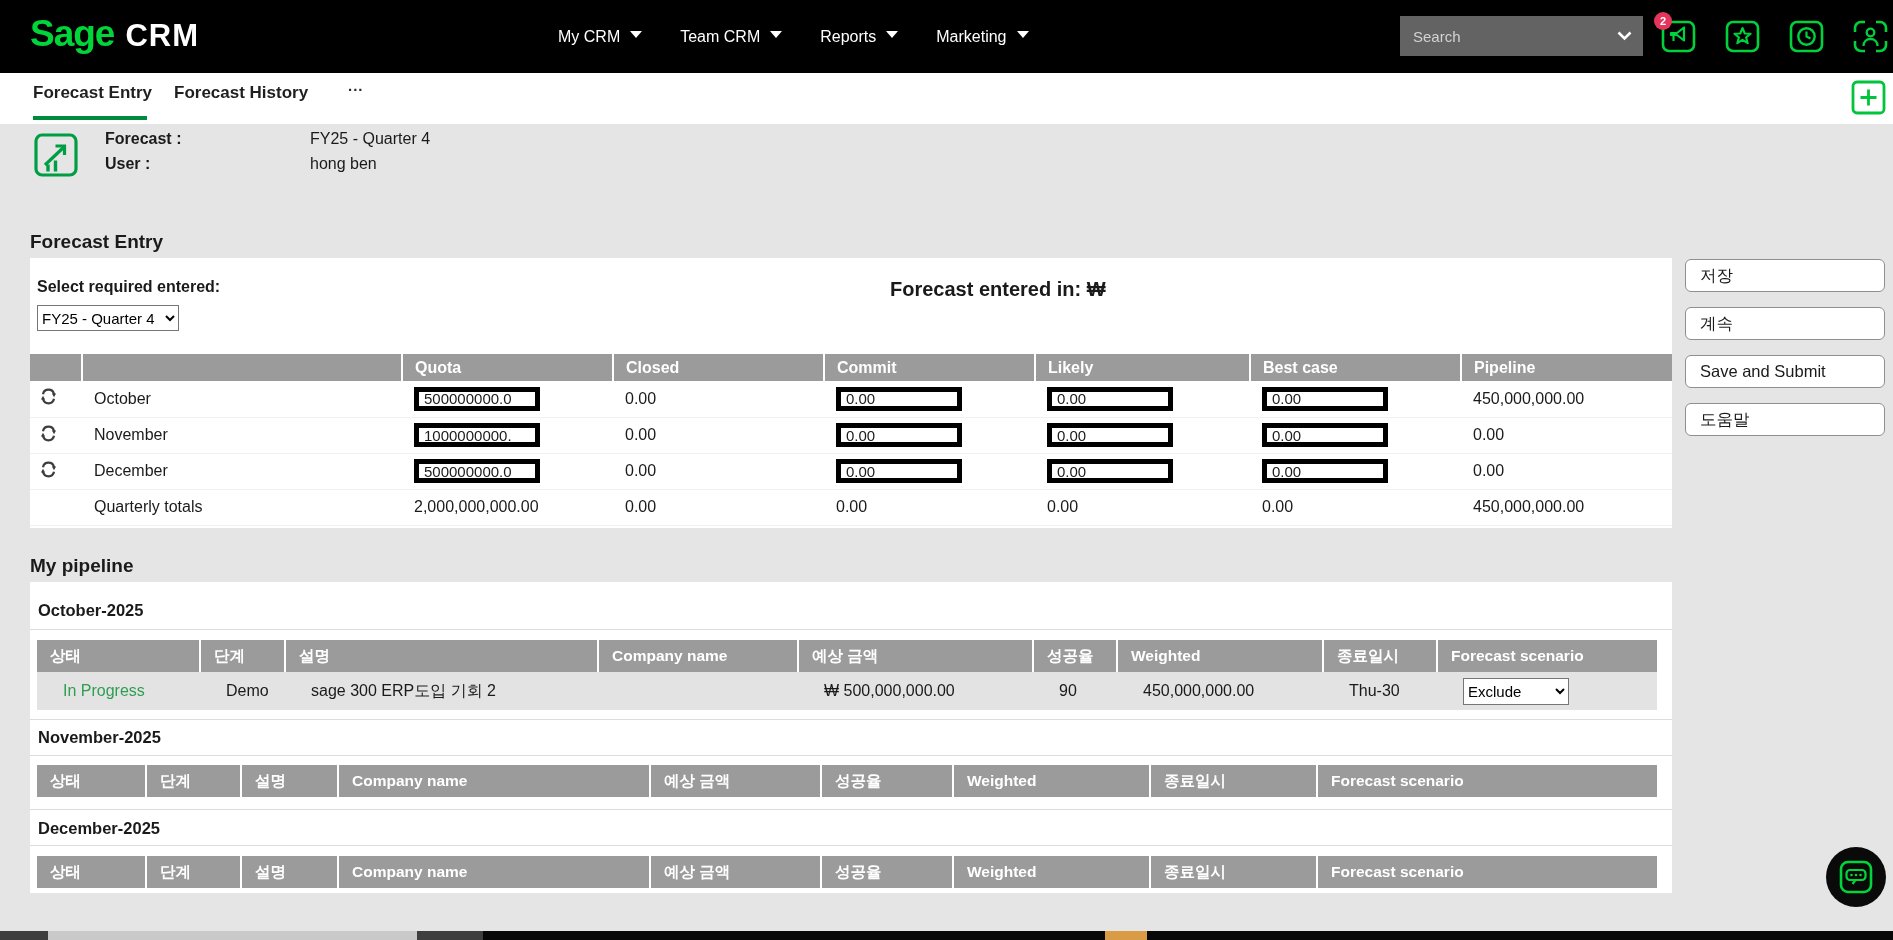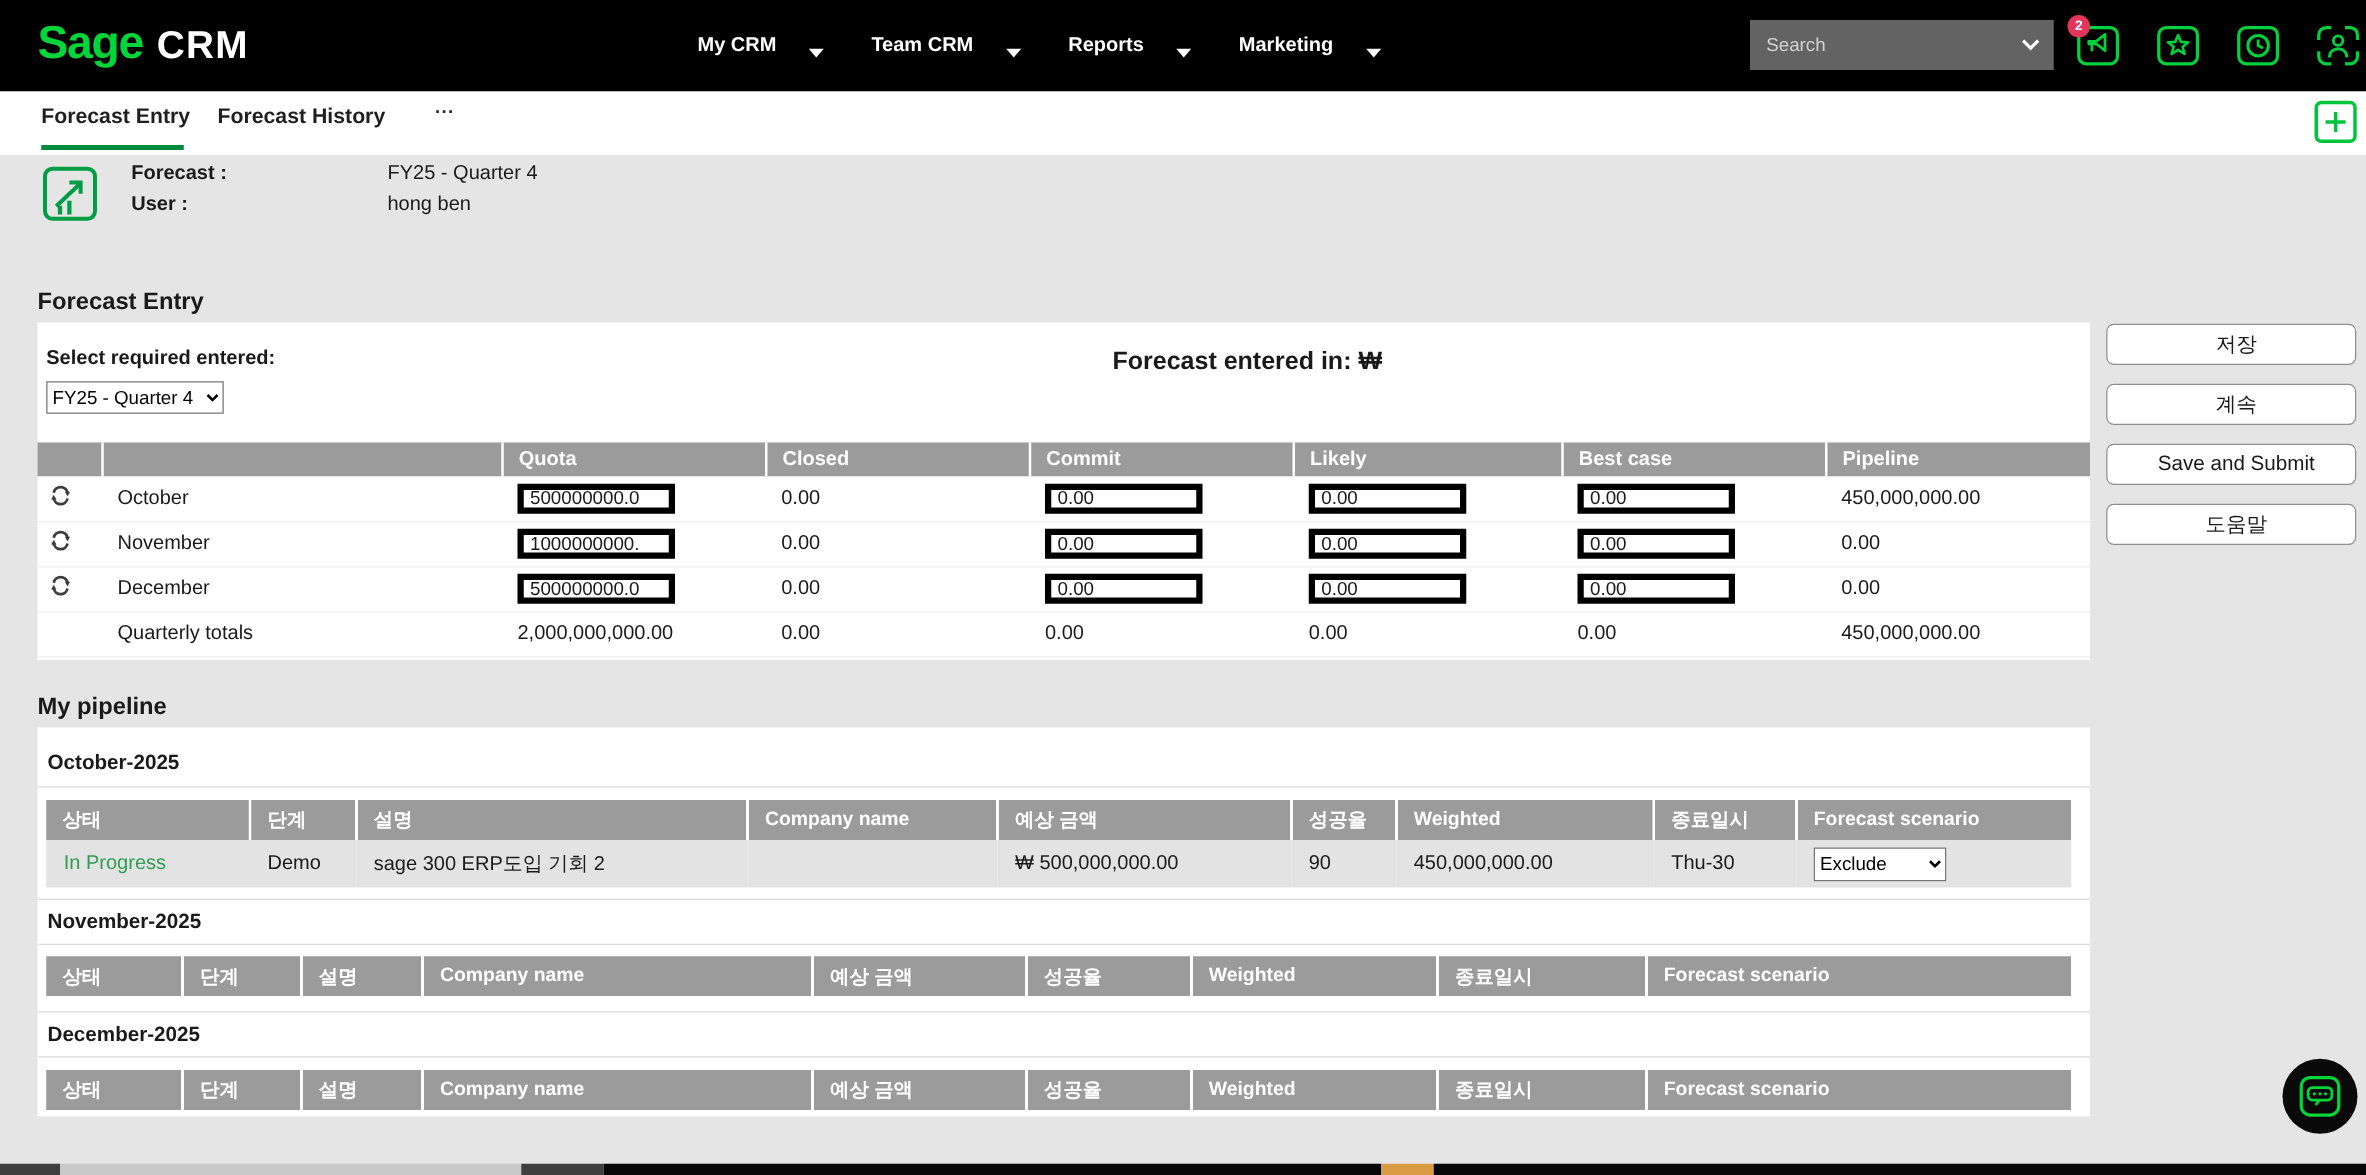--- a/index.html
+++ b/index.html
@@ -8,21 +8,21 @@
     width:1893px; height:940px; position:relative; overflow:hidden;
     background:#e5e5e5; color:#1a1a1a;
     font-family:"Liberation Sans","DejaVu Sans",sans-serif;
   }
   
   .navbar { position:absolute; left:0; top:0; width:1893px; height:73px; background:#000; z-index:5; }
   .logo { position:absolute; left:30px; top:13px; display:flex; align-items:baseline; gap:11px; }
   .logo-sage { color:#00D639; font-size:37px; font-weight:bold; letter-spacing:-1px; }
   .logo-crm  { color:#fff; font-size:31px; font-weight:bold; letter-spacing:1px; }
   .nav-items { position:absolute; left:558px; top:0; height:73px; display:flex; gap:38px; align-items:center; }
-  .nav-item { color:#fff; font-size:16px; font-weight:bold; display:flex; gap:26px; align-items:flex-end; cursor:pointer; }
+  .nav-item { color:#fff; font-size:16px; font-weight:normal; display:flex; gap:10px; align-items:flex-start; cursor:pointer; }
   .caret-down { width:0; height:0; border-left:6px solid transparent; border-right:6px solid transparent; border-top:7px solid #fff; margin-top:3px; }
   .searchbox { position:absolute; left:1400px; top:16px; width:243px; height:40px; background:#636363; display:flex; align-items:center; }
   .searchbox input { flex:1; min-width:0; background:transparent; border:none; outline:none; color:#e8e8e8; font-size:15px; padding-left:13px; font-family:inherit; }
   .searchbox input::placeholder { color:#d2d2d2; opacity:1; }
   .search-chevron { margin-right:11px; display:flex; }
   .top-icons { position:absolute; left:1660px; top:17px; display:flex; gap:26px; }
   .ticon { position:relative; width:38px; height:38px; cursor:pointer; }
   .badge { position:absolute; left:-6px; top:-5px; width:18px; height:18px; border-radius:50%;
            background:#E4365C; color:#fff; font-size:11px; font-weight:bold;
            display:flex; align-items:center; justify-content:center; z-index:2; }
@@ -53,29 +53,29 @@
                padding:0 0 0 12px; height:27px; }
   .ftable th + th { border-left:2px solid #fff; }
   .ftable td { height:36px; padding:0 0 0 12px; font-size:16px; vertical-align:middle; white-space:nowrap; }
   .ftable tbody tr { border-bottom:1px solid #f0f0f0; }
   .num-input { width:126px; height:24px; border:5px solid #000000; font-size:15px; padding:1px 5px;
                font-family:inherit; color:#1a1a1a; background:#fff; }
   .icon-cell { padding-left:9px !important; }
   
   .side-actions { position:absolute; left:1685px; top:259px; display:flex; flex-direction:column; gap:15px; }
   .side-btn { width:200px; height:33px; background:#fff; border:1px solid #8f8f8f; border-radius:6px;
-              text-align:center; padding-left:14px; font-size:16.5px; font-family:inherit; color:#1a1a1a; cursor:pointer; }
+              text-align:left; padding-left:14px; font-size:16.5px; font-family:inherit; color:#1a1a1a; cursor:pointer; }
   
   .month-h { position:absolute; left:8px; font-size:16.5px; font-weight:bold; }
   .sep { position:absolute; left:0; width:1642px; height:1px; background:#dcdcdc; }
   .ptable { position:absolute; left:7px; width:1620px; border-collapse:collapse; table-layout:fixed; }
   .ptable th { background:#9B9B9B; color:#fff; font-size:15.5px; font-weight:bold; text-align:left;
                padding:0 0 0 13px; height:32px; white-space:nowrap; overflow:hidden; }
   .ptable th + th { border-left:2px solid #fff; }
-  .ptable td { height:38px; background:#E3E3E3; font-size:16px; padding:0 0 0 14px; vertical-align:middle; white-space:nowrap; }
+  .ptable td { height:38px; background:#E3E3E3; font-size:16px; padding:0 0 0 26px; vertical-align:middle; white-space:nowrap; }
   .status-green { color:#2E9E50; }
   .scenario-select { width:106px; height:27px; font-size:15px; font-family:inherit; border:1px solid #767676; background:#fff; }
   
   .bottom-strip { position:absolute; left:0; top:931px; width:1893px; height:9px; display:flex; }
   .bs1 { width:48px;  background:#3f3f3f; }
   .bs2 { width:369px; background:#c9c9c9; }
   .bs3 { width:66px;  background:#3f3f3f; }
   .bs4 { width:622px; background:#080808; }
   .bs5 { width:42px;  background:#DA9B45; }
   .bs6 { flex:1;      background:#080808; }

